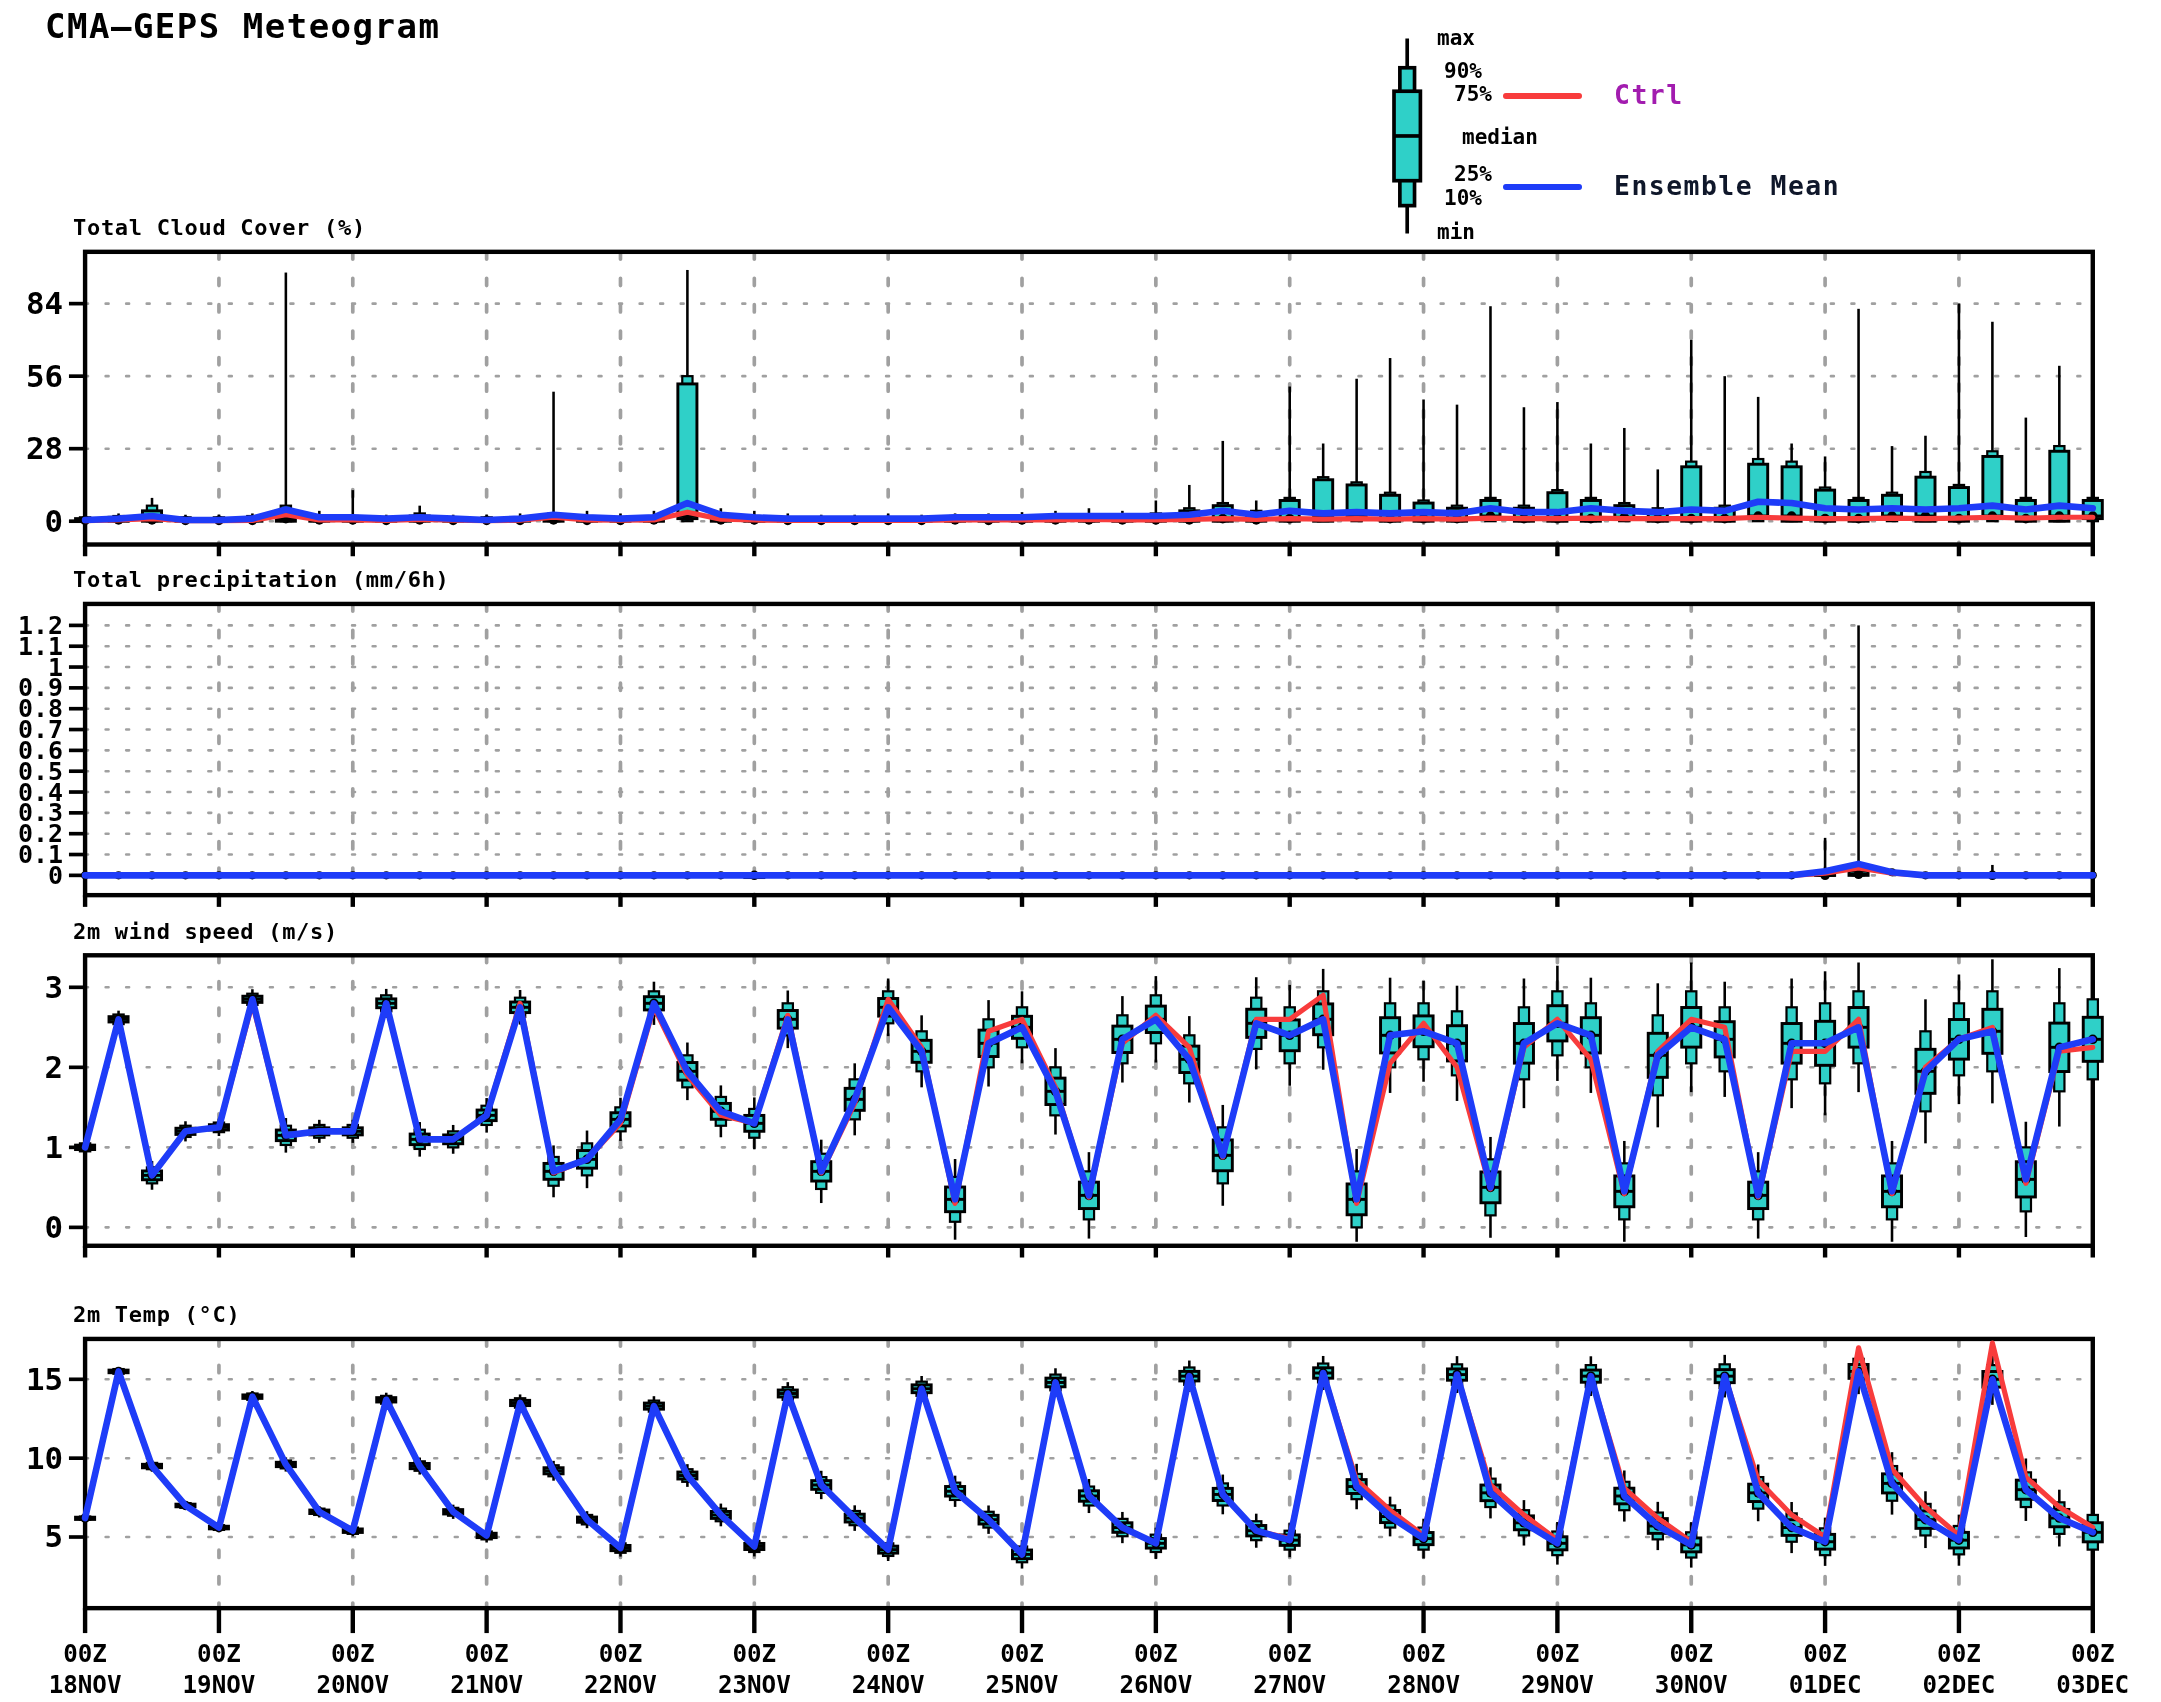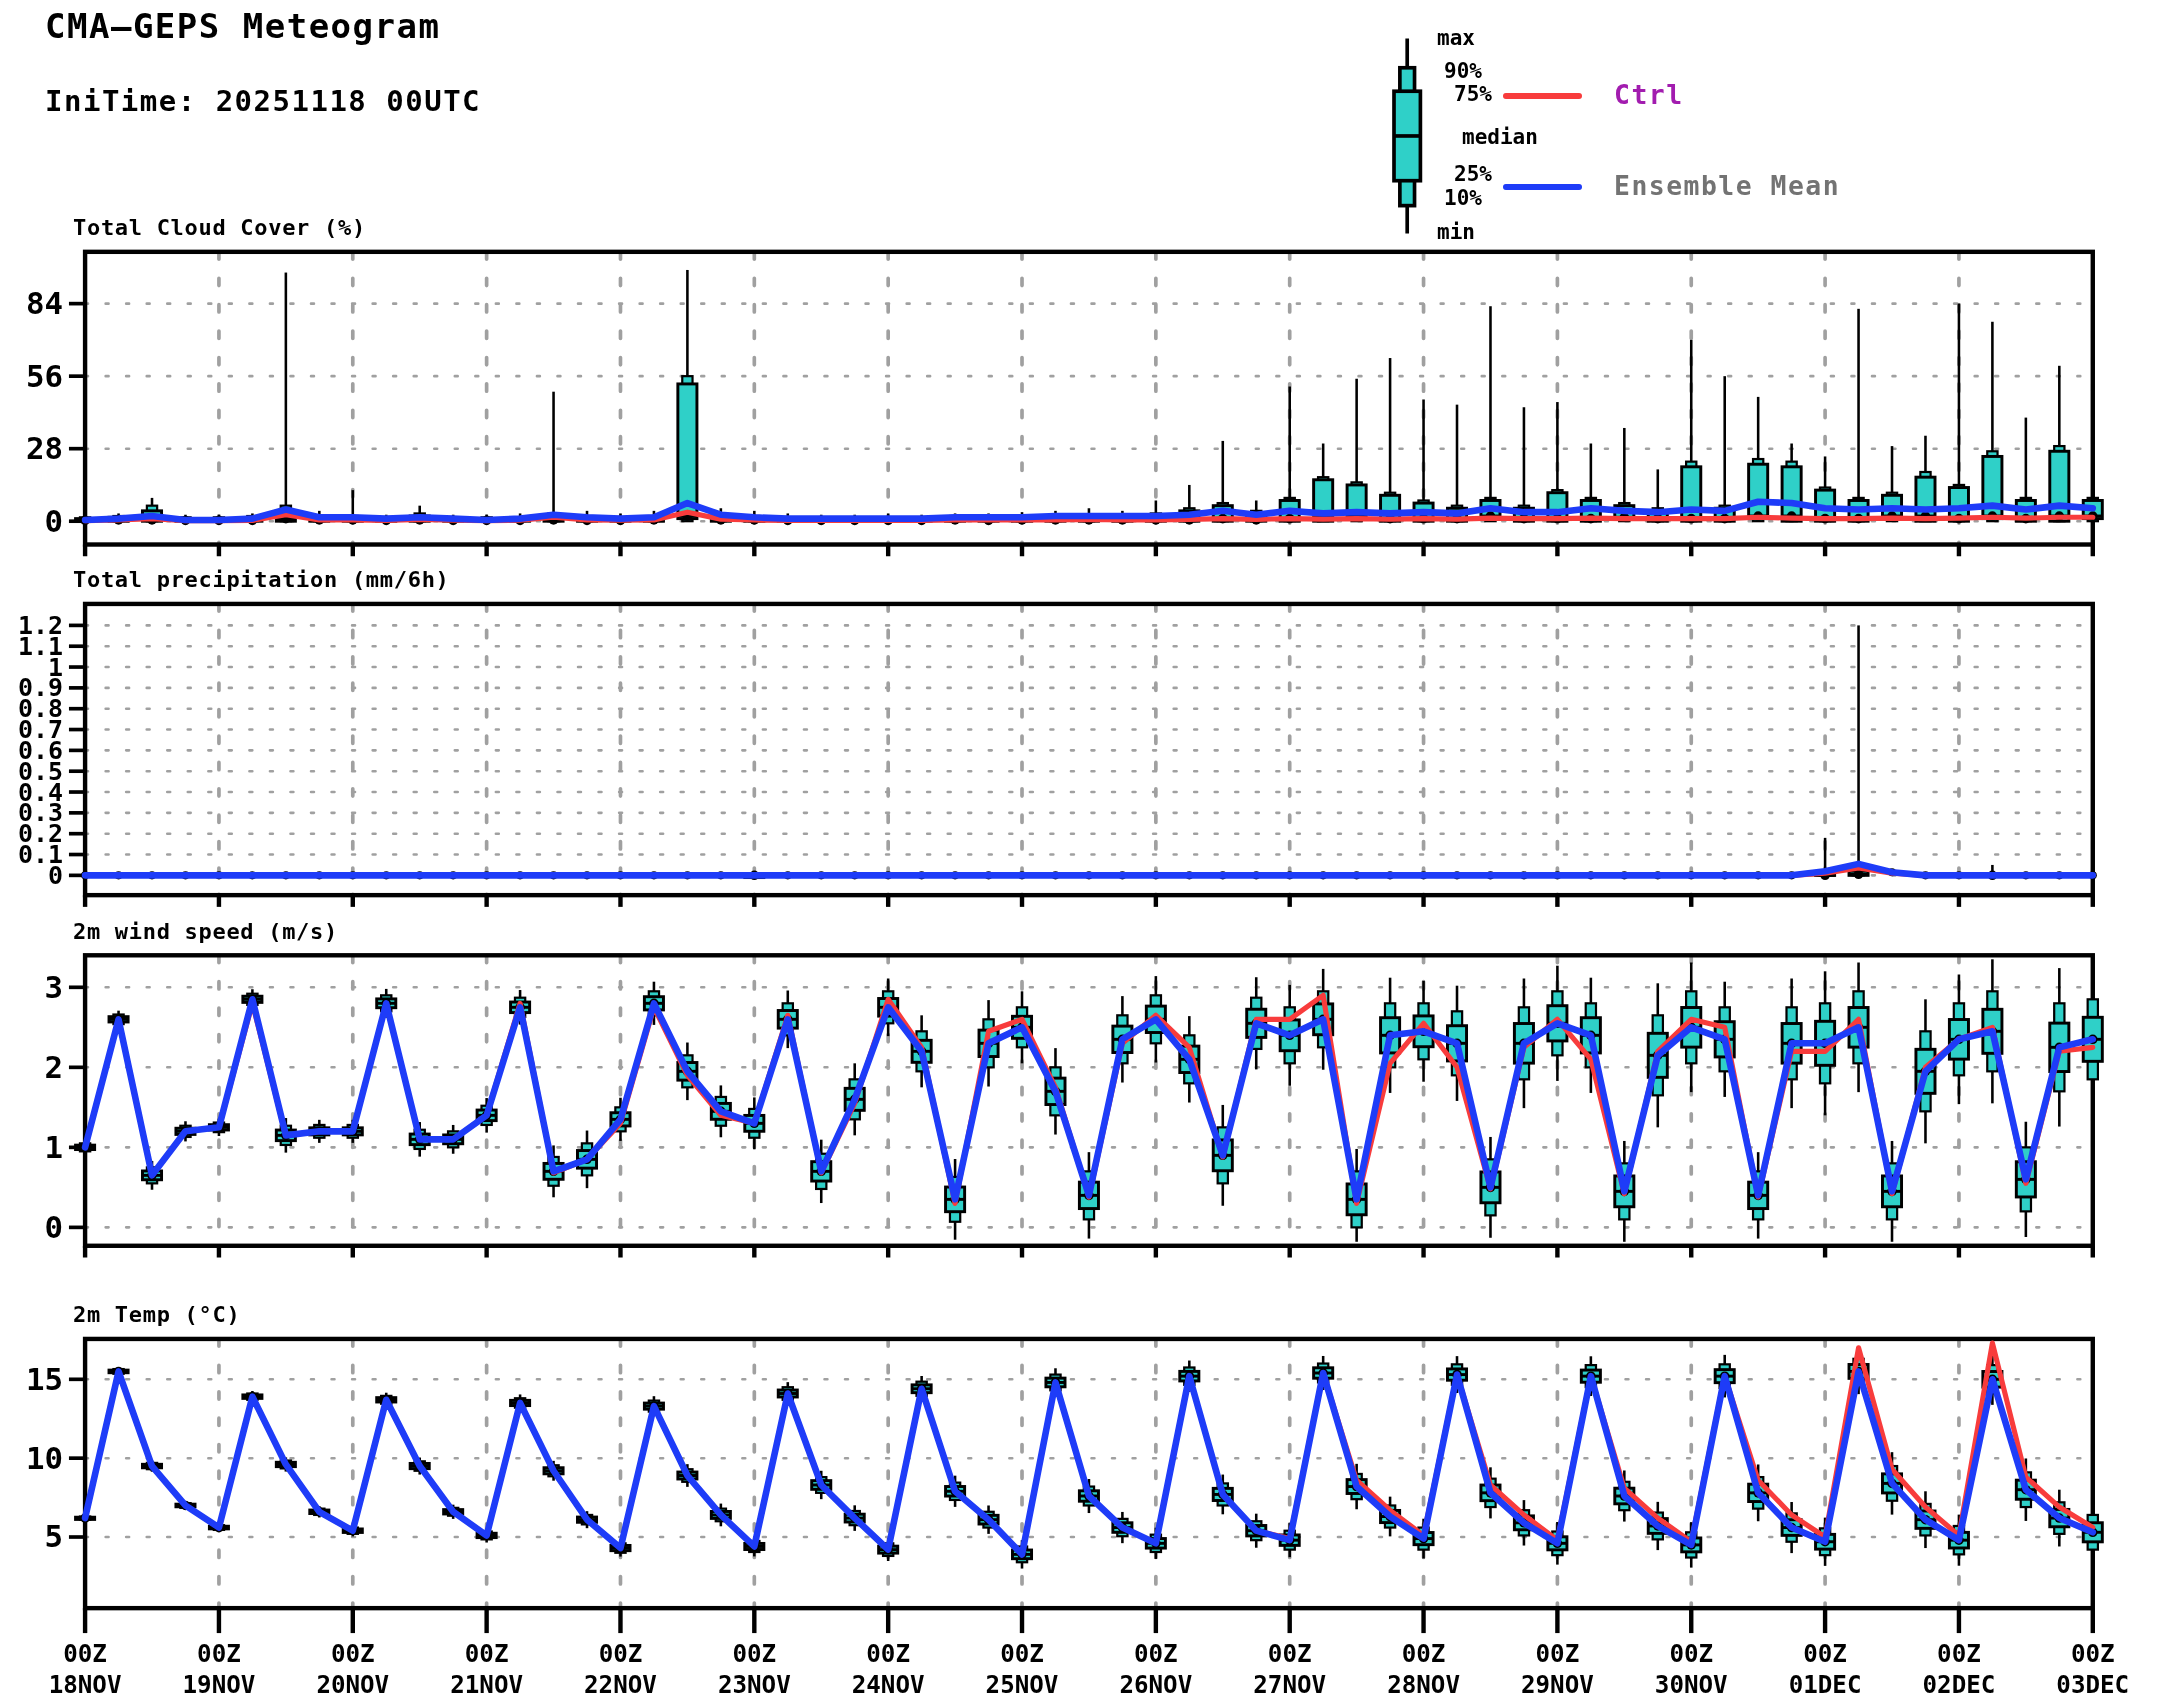--- a/index.html
+++ b/index.html
@@ -15,41 +15,40 @@
   .leg-line{position:absolute;height:5.9px;width:79px;border-radius:2.9px;}
   .leg-series{position:absolute;font-size:26.4px;font-weight:bold;white-space:nowrap;letter-spacing:1.5px;}
   svg text{font-family:"DejaVu Sans Mono", monospace;font-weight:bold;fill:#000;}
 </style>
 </head>
 <body>
 
 <div id="app">
 
   <div class="hdr" id="hdr-title">CMA—GEPS Meteogram</div>
-  <div class="hdr" id="hdr-initime">IniTime: 20251118 00UTC</div>
 
   <div id="legend">
     <svg id="legend-glyph" width="88" height="235" viewBox="0 0 120 320" style="position:absolute;left:0;top:0;">
       <line x1="48" y1="44" x2="48" y2="310" stroke="#000" stroke-width="5"></line>
       <rect id="leg-narrow" x="38" y="84" width="20" height="188" fill="#2fd0c8" stroke="#000" stroke-width="5"></rect>
       <rect id="leg-wide" x="30" y="116" width="36" height="122" fill="#2fd0c8" stroke="#000" stroke-width="5"></rect>
       <line x1="30" y1="177" x2="66" y2="177" stroke="#000" stroke-width="5"></line>
     </svg>
     <span class="leg-lbl" style="left:53px;top:20.5px">max</span>
     <span class="leg-lbl" style="left:60px;top:53px">90%</span>
     <span class="leg-lbl" style="left:70px;top:76px">75%</span>
     <span class="leg-lbl" style="left:78px;top:119px">median</span>
     <span class="leg-lbl" style="left:70px;top:156px">25%</span>
     <span class="leg-lbl" style="left:60px;top:180px">10%</span>
     <span class="leg-lbl" style="left:53px;top:214px">min</span>
 
     <div class="leg-line" id="ctrl-sample" style="left: 131px; top: 87px; background: rgb(248, 60, 60);"></div>
     <span class="leg-series" id="ctrl-label" style="left: 242px; top: 73px; color: #a21caf;">Ctrl</span>
     <div class="leg-line" id="mean-sample" style="left: 131px; top: 178px; background: rgb(30, 60, 248);"></div>
-    <span class="leg-series" id="mean-label" style="left: 242px; top: 164px; color: #737373;">Ensemble Mean</span>
+    <span class="leg-series" id="mean-label" style="left: 242px; top: 164px; color: #0f172a;">Ensemble Mean</span>
   </div>
 
   <div class="panel-title" style="top:215px">Total Cloud Cover (%)</div>
   <div class="panel-title" style="top:567px">Total precipitation (mm/6h)</div>
   <div class="panel-title" style="top:919px">2m wind speed (m/s)</div>
   <div class="panel-title" style="top:1302px">2m Temp (°C)</div>
 
   <svg id="chart" width="2161" height="1703" viewBox="0 0 2946 2321" style="position:absolute;left:0;top:0;">
       <g>
         <line x1="116" y1="710.2212389380531" x2="2853" y2="710.2212389380531" stroke="#a0a0a0" stroke-width="3.5" stroke-dasharray="4 24" stroke-linecap="round"></line>

